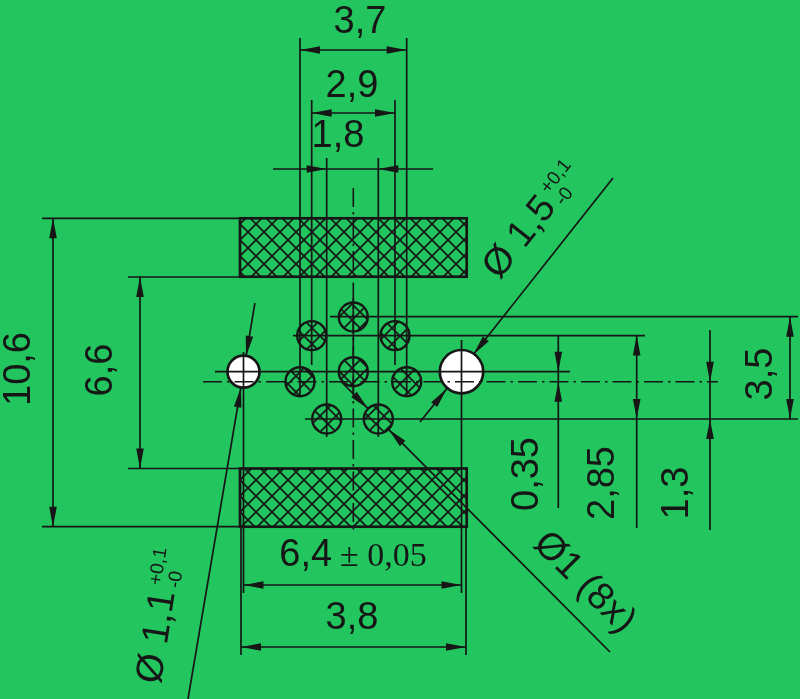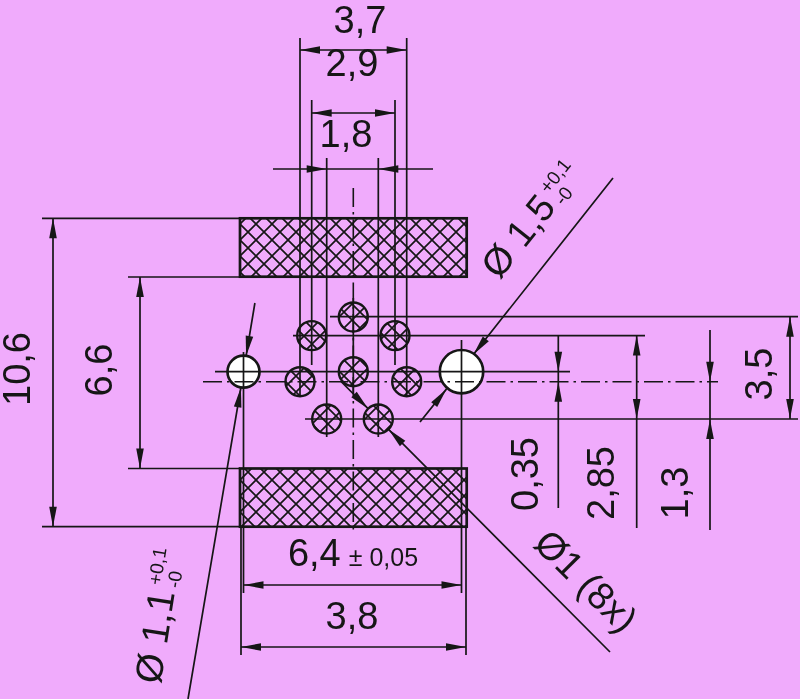--- a/index.html
+++ b/index.html
@@ -1,25 +1,25 @@
 <!DOCTYPE html>
 <html><head>
 <meta charset="utf-8">
 <style>
   html,body{margin:0;padding:0;background:#ffffff;}
-  .canvas{position:relative;width:800px;height:699px;background:#f0abfc;overflow:hidden;
+  .canvas{position:relative;width:800px;height:699px;background:#22c55e;overflow:hidden;
           font-family:"Liberation Sans",sans-serif;color:#161616;}
   svg{position:absolute;left:0;top:0;}
   .lbl{position:absolute;font-size:38px;line-height:1;white-space:nowrap;
        transform:translate(-50%,-50%);color:#161616;}
   .r90 {transform:translate(-50%,-50%) rotate(-90deg);}
   .rm51{transform:translate(-50%,-50%) rotate(-51.5deg);}
   .rm81{transform:translate(-50%,-50%) rotate(-81deg);}
   .r45 {transform:translate(-50%,-50%) rotate(45deg);}
-  .tol-inline{font-size:25px;margin-left:8px;}
+  .tol-inline{font-size:34px;margin-left:8px;font-family:Liberation Serif, serif;}
   .callout{display:inline-flex;align-items:flex-start;gap:5px;}
   .tolstack{display:inline-flex;flex-direction:column;font-size:19px;line-height:1.02;
             padding-top:1px;letter-spacing:0;}
 </style>
 </head>
 <body>
 
 <div class="canvas">
 
   <svg width="800" height="699" viewBox="0 0 800 699">
@@ -99,22 +99,22 @@
       <polygon points="473.4,354.5 482.8,336.4 488.8,341.2"></polygon>
       <polygon points="446.6,388.9 437.2,407.0 431.2,402.2"></polygon>
       <polygon points="240.9,387.5 241.4,407.8 233.9,406.6"></polygon>
       <polygon points="246.1,355.9 253.2,336.8 245.7,335.6"></polygon>
       <polygon points="388.5,429.3 405.3,440.8 399.9,446.2"></polygon>
       <polygon points="368.1,408.7 356.7,391.8 351.3,397.2"></polygon>
     </g>
   </svg>
 
   <div class="lbl" style="left:360px;top:20px">3,7</div>
-  <div class="lbl" style="left:352px;top:63px">2,9</div>
-  <div class="lbl" style="left:346px;top:134px">1,8</div>
+  <div class="lbl" style="left:352px;top:84px">2,9</div>
+  <div class="lbl" style="left:338px;top:134px">1,8</div>
 
   <div class="lbl r90" style="left:17px;top:369px">10,6</div>
   <div class="lbl r90" style="left:99px;top:370px">6,6</div>
 
   <div class="lbl r90" style="left:525px;top:474px">0,35</div>
   <div class="lbl r90" style="left:601px;top:483px">2,85</div>
   <div class="lbl r90" style="left:675px;top:493px">1,3</div>
   <div class="lbl r90" style="left:759px;top:374px">3,5</div>
 
   <div class="lbl" style="left:353px;top:553px">

